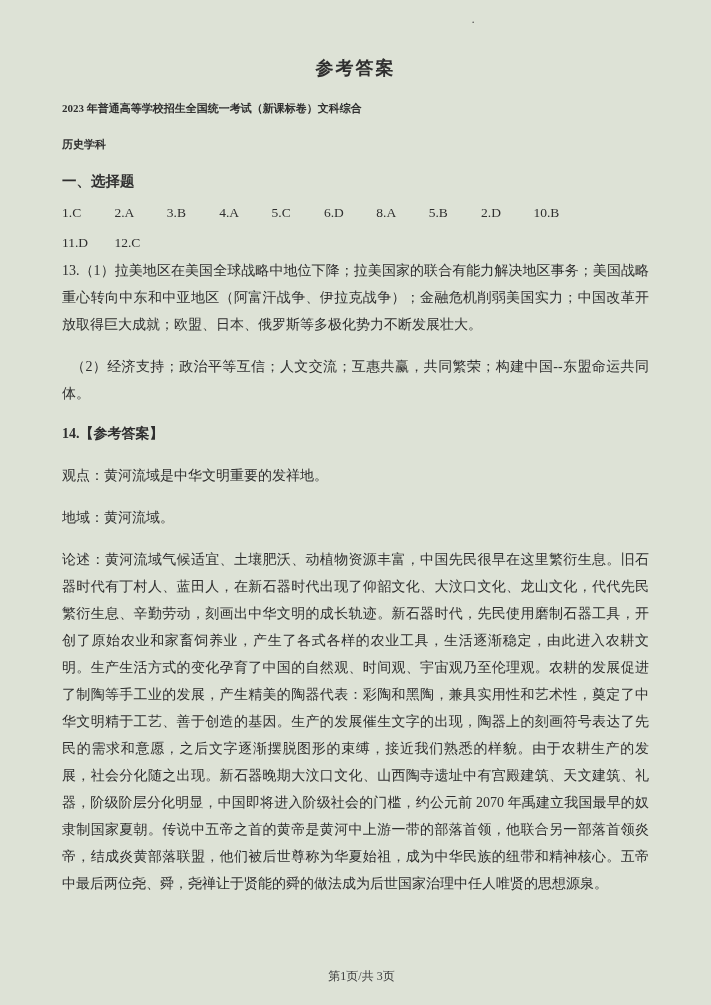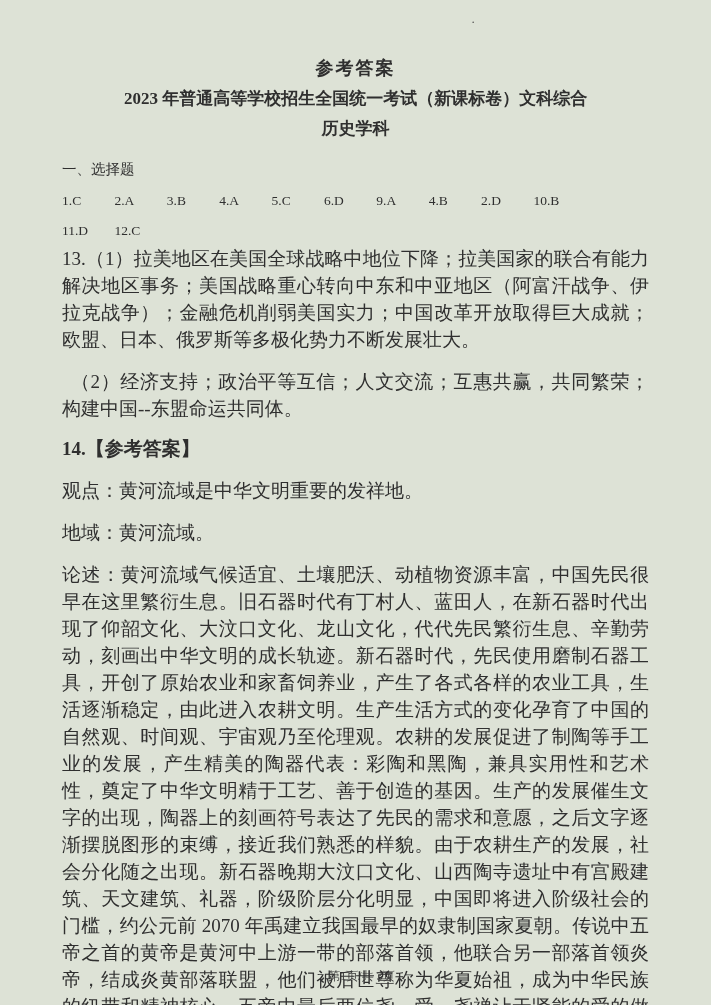--- a/index.html
+++ b/index.html
@@ -29,41 +29,40 @@
     color: #555;
   }
   .title {
     margin: 42px 0 0 0;
     text-align: center;
     font-size: 18px;
     font-weight: 700;
     letter-spacing: 2px;
   }
   .subtitle {
-    margin: 7px 0 0 0;
-    text-align: center;
-    font-size: 17px;
+    margin: 21px 0 0 0;
+    font-size: 11px;
     font-weight: 700;
   }
   .section-heading {
     margin: 20px 0 0 0;
     font-size: 14.5px;
-    font-weight: 400;
+    font-weight: 700;
   }
   .answers-row {
     margin: 14px 0 0 0;
     font-size: 13.5px;
   }
   .ans {
     display: inline-block;
     width: 49px;
   }
   .para {
     margin: 15px 0 0 0;
-    font-size: 19px;
+    font-size: 14px;
     line-height: 27px;
     text-align: justify;
   }
   .para.first-after-heading {
     margin-top: 6px;
   }
   .para.indent {
     text-indent: 9px;
   }
   .para.bold {
@@ -95,22 +94,22 @@
 
   <div class="section-heading">一、选择题</div>
 
   <div class="answers-row">
     <span class="ans">1.C</span>
     <span class="ans">2.A</span>
     <span class="ans">3.B</span>
     <span class="ans">4.A</span>
     <span class="ans">5.C</span>
     <span class="ans">6.D</span>
-    <span class="ans">9.A</span>
-    <span class="ans">4.B</span>
+    <span class="ans">8.A</span>
+    <span class="ans">5.B</span>
     <span class="ans">2.D</span>
     <span class="ans">10.B</span>
   </div>
 
   <div class="answers-row">
     <span class="ans">11.D</span>
     <span class="ans">12.C</span>
   </div>
 
 

